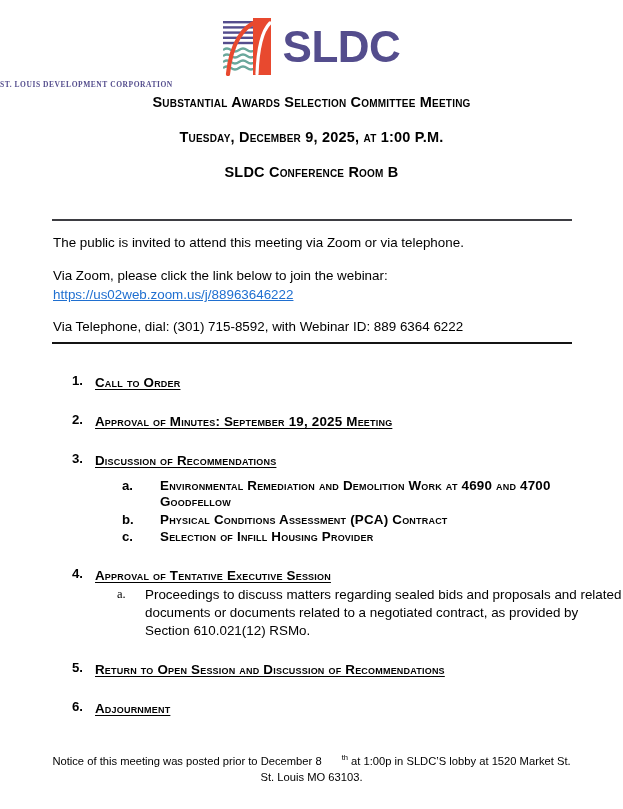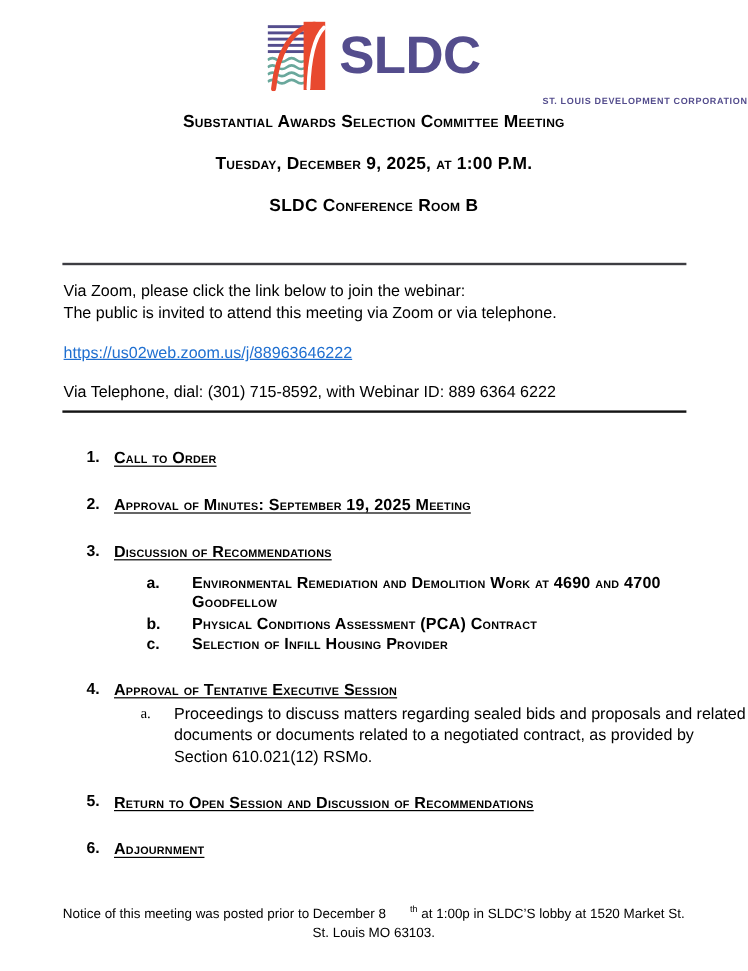--- a/index.html
+++ b/index.html
@@ -42,26 +42,26 @@
     font-family: "Liberation Sans", sans-serif;
     font-size: 44px;
     font-weight: bold;
     letter-spacing: -0.5px;
     color: #544d8d;
     line-height: 58px;
     margin-left: 4px;
   }
   .logo-tagline {
     margin-top: 4px;
-    font-family: Liberation Sans, sans-serif;
+    font-family: Liberation Serif, serif;
     font-size: 7.5px;
     font-weight: bold;
     letter-spacing: 0.55px;
     color: #544d8d;
-    text-align: right;
+    text-align: left;
   }
 
   
   .heading-group {
     margin-top: 6px;
     text-align: center;
   }
   .doc-heading {
     font-family: "Liberation Sans", sans-serif;
     font-variant: small-caps;
@@ -261,22 +261,22 @@
 
   <div class="heading-group">
     <div class="doc-heading">Substantial Awards Selection Committee Meeting</div>
     <div class="doc-heading">Tuesday, December 9, 2025, at 1:00 P.M.</div>
     <div class="doc-heading">SLDC Conference Room B</div>
   </div>
 
   <div class="rule-thick" style="top:219px;"></div>
 
   <div class="body-block">
+    <p class="body-line">The public is invited to attend this meeting via Zoom or via telephone.</p>
     <p class="body-line tight">Via Zoom, please click the link below to join the webinar:</p>
-    <p class="body-line">The public is invited to attend this meeting via Zoom or via telephone.</p>
     <a class="link" href="#">https://us02web.zoom.us/j/88963646222</a>
     <p class="body-line" style="margin-top:15px;">Via Telephone, dial: (301) 715-8592, with Webinar ID: 889 6364 6222</p>
   </div>
 
   <div class="rule-thin" style="top:342px;"></div>
 
   <div class="agenda">
 
     <div class="agenda-item">
       <span class="agenda-num">1.</span>

